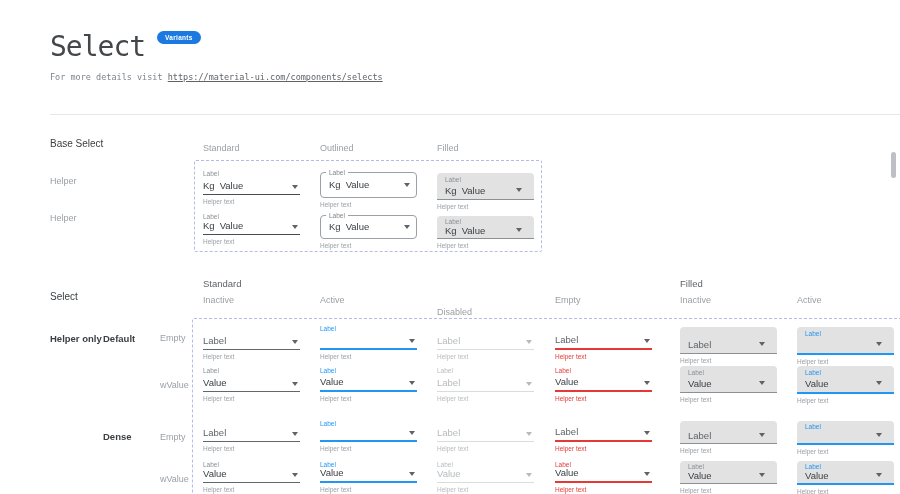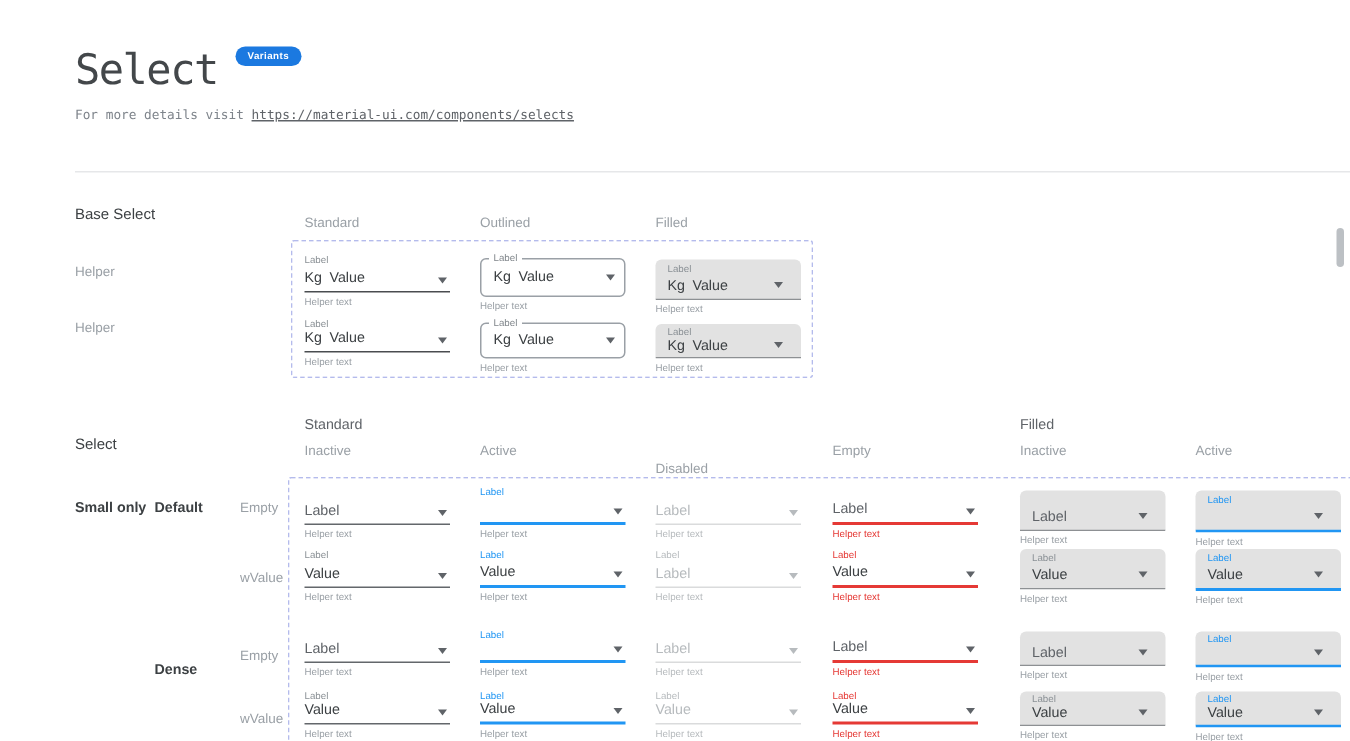--- a/index.html
+++ b/index.html
@@ -154,25 +154,25 @@
 <div class="h2" style="left:50px;top:291px">Select</div>
 <div class="grouphead" style="left:203px;top:278px">Standard</div>
 <div class="grouphead" style="left:680px;top:278px">Filled</div>
 <div class="colhead" style="left:203px;top:295px">Inactive</div>
 <div class="colhead" style="left:320px;top:295px">Active</div>
 <div class="colhead" style="left:437px;top:307px">Disabled</div>
 <div class="colhead" style="left:555px;top:295px">Empty</div>
 <div class="colhead" style="left:680px;top:295px">Inactive</div>
 <div class="colhead" style="left:797px;top:295px">Active</div>
 
-<div class="rowlabel strong" style="left:50px;top:333px">Small only</div>
+<div class="rowlabel strong" style="left:50px;top:333px">Helper only</div>
 <div class="rowlabel strong" style="left:103px;top:333px">Default</div>
 <div class="rowlabel" style="left:160px;top:333px">Empty</div>
 <div class="rowlabel" style="left:160px;top:380px">wValue</div>
-<div class="rowlabel strong" style="left:103px;top:441px">Dense</div>
+<div class="rowlabel strong" style="left:103px;top:431px">Dense</div>
 <div class="rowlabel" style="left:160px;top:432px">Empty</div>
 <div class="rowlabel" style="left:160px;top:474px">wValue</div>
 
 <div class="dash" style="left:192px;top:318px;width:730px;height:220px"></div>
 
 <div class="cell" style="left:203px;top:324px">
   <div class="flabel hid"></div>
   <div class="control">
     <span class="value ph">Label</span>
     <span class="caret"></span>

